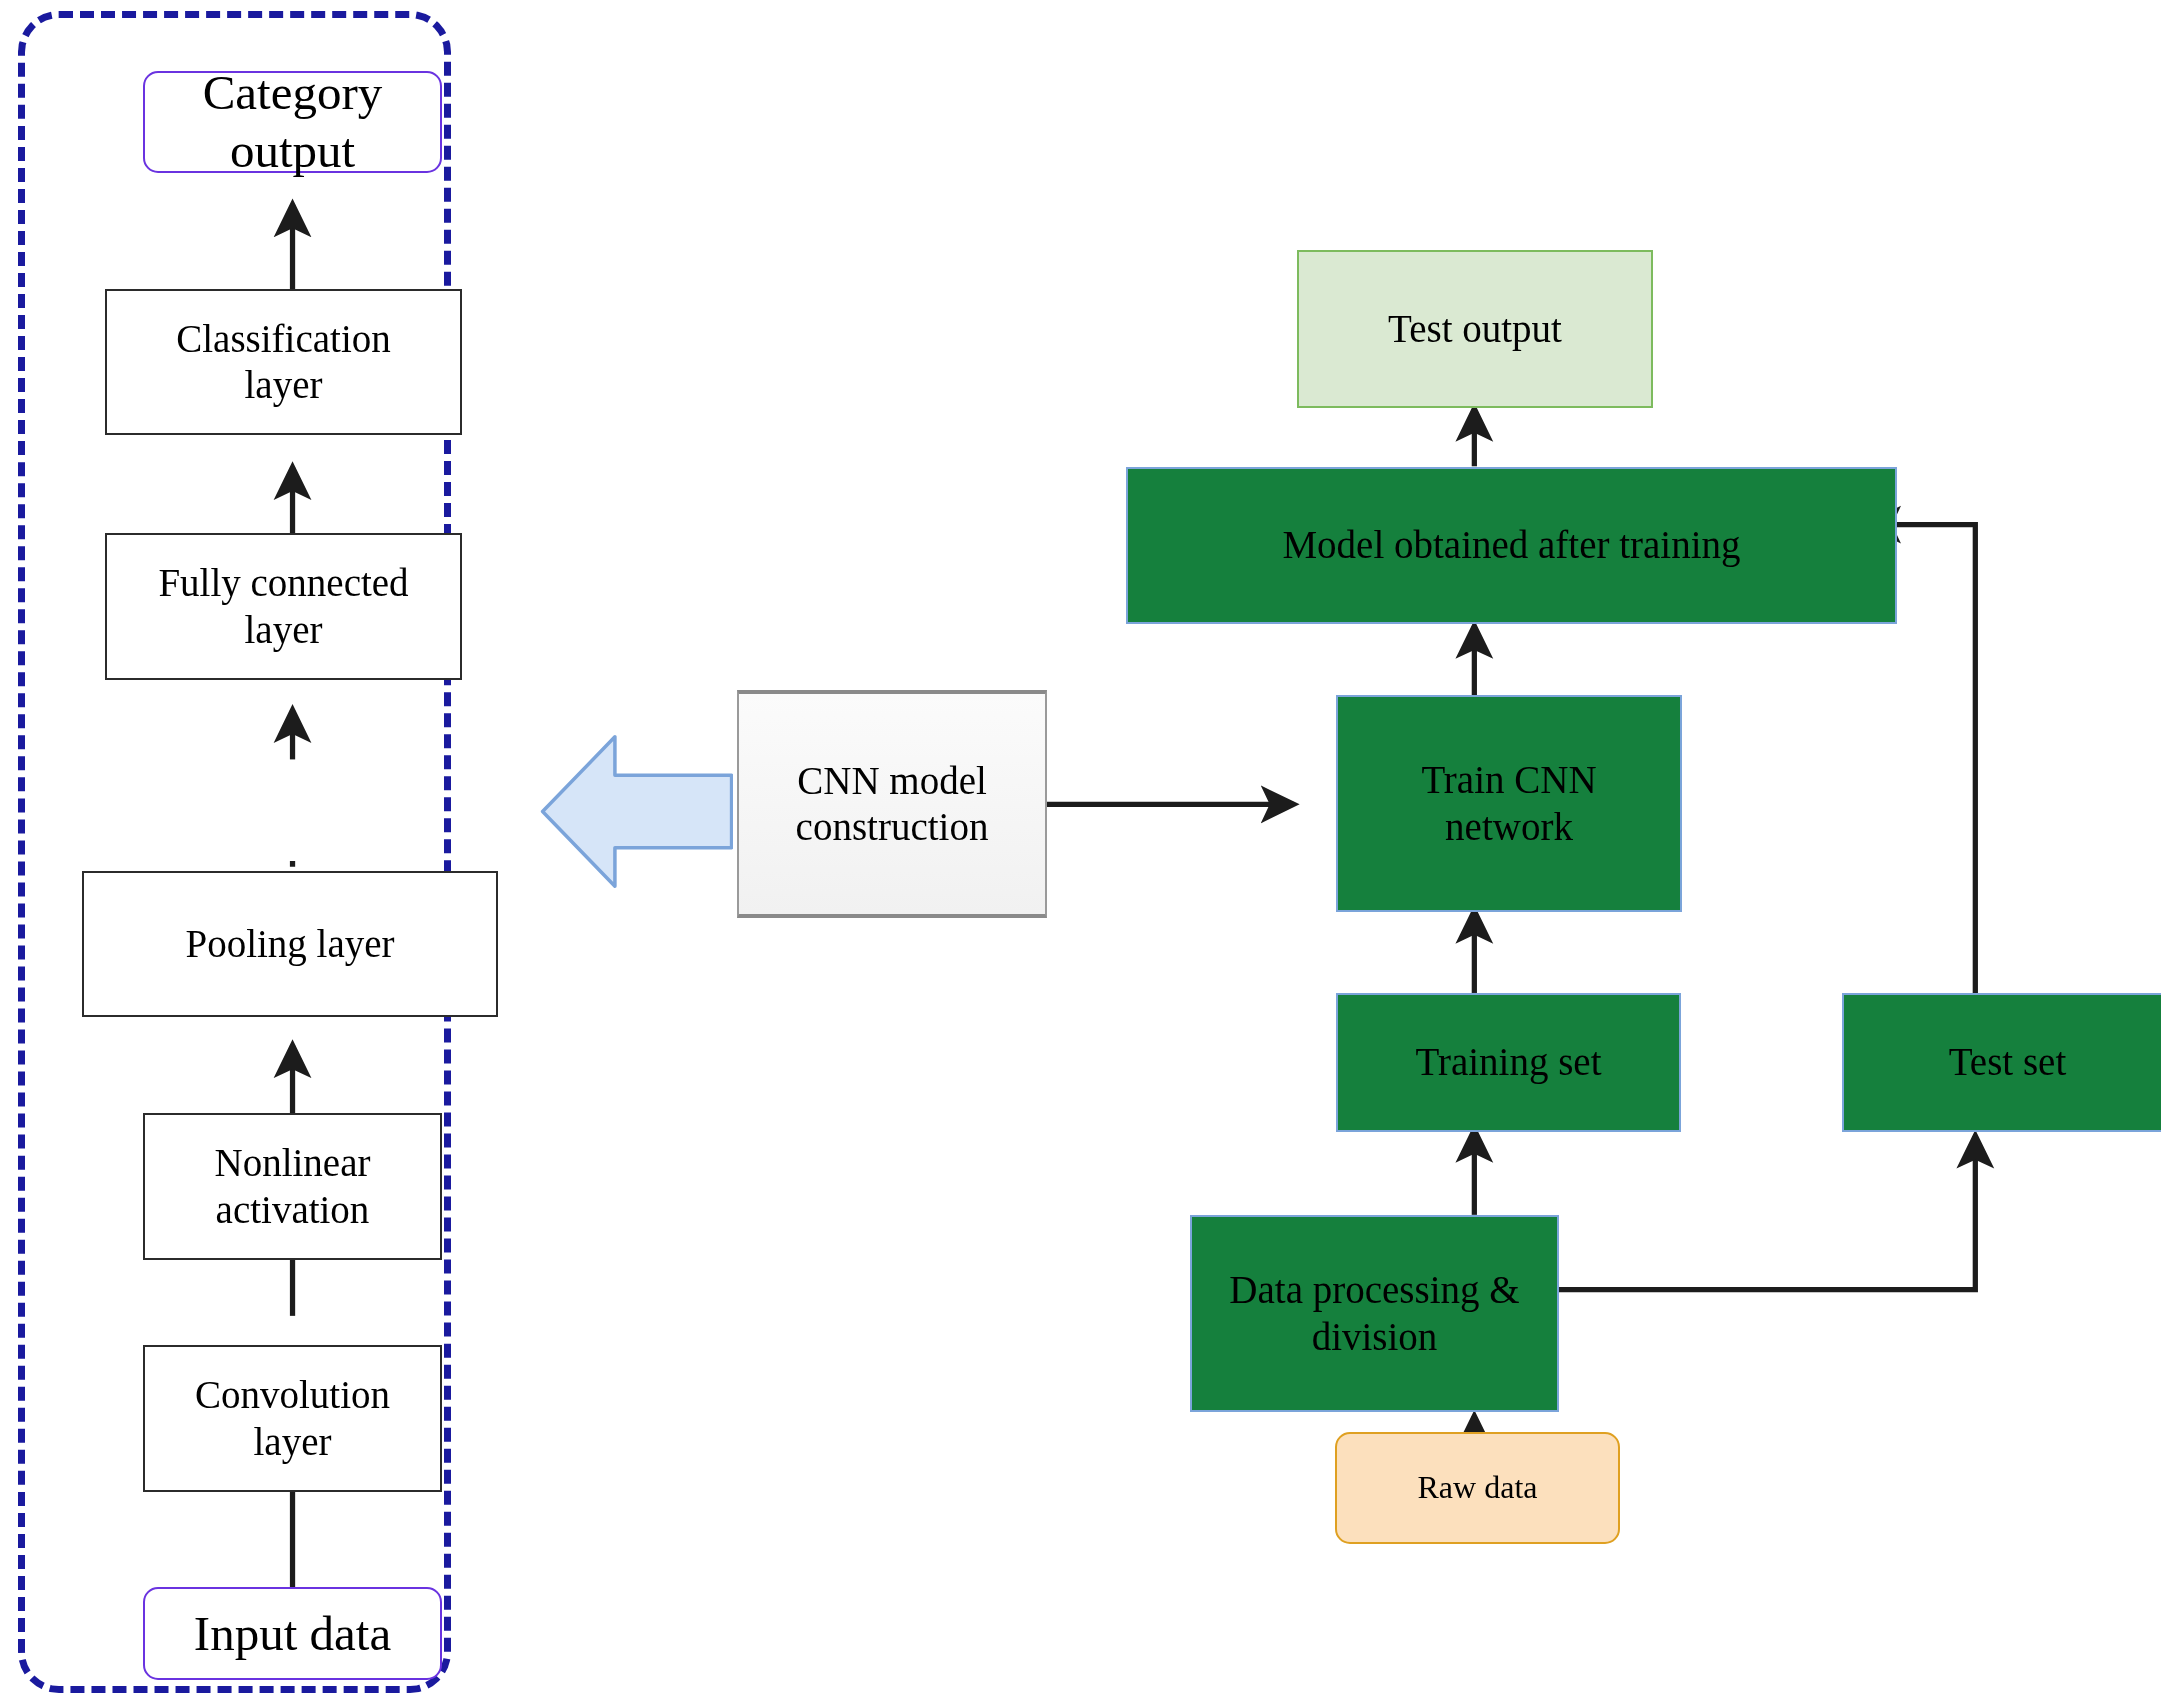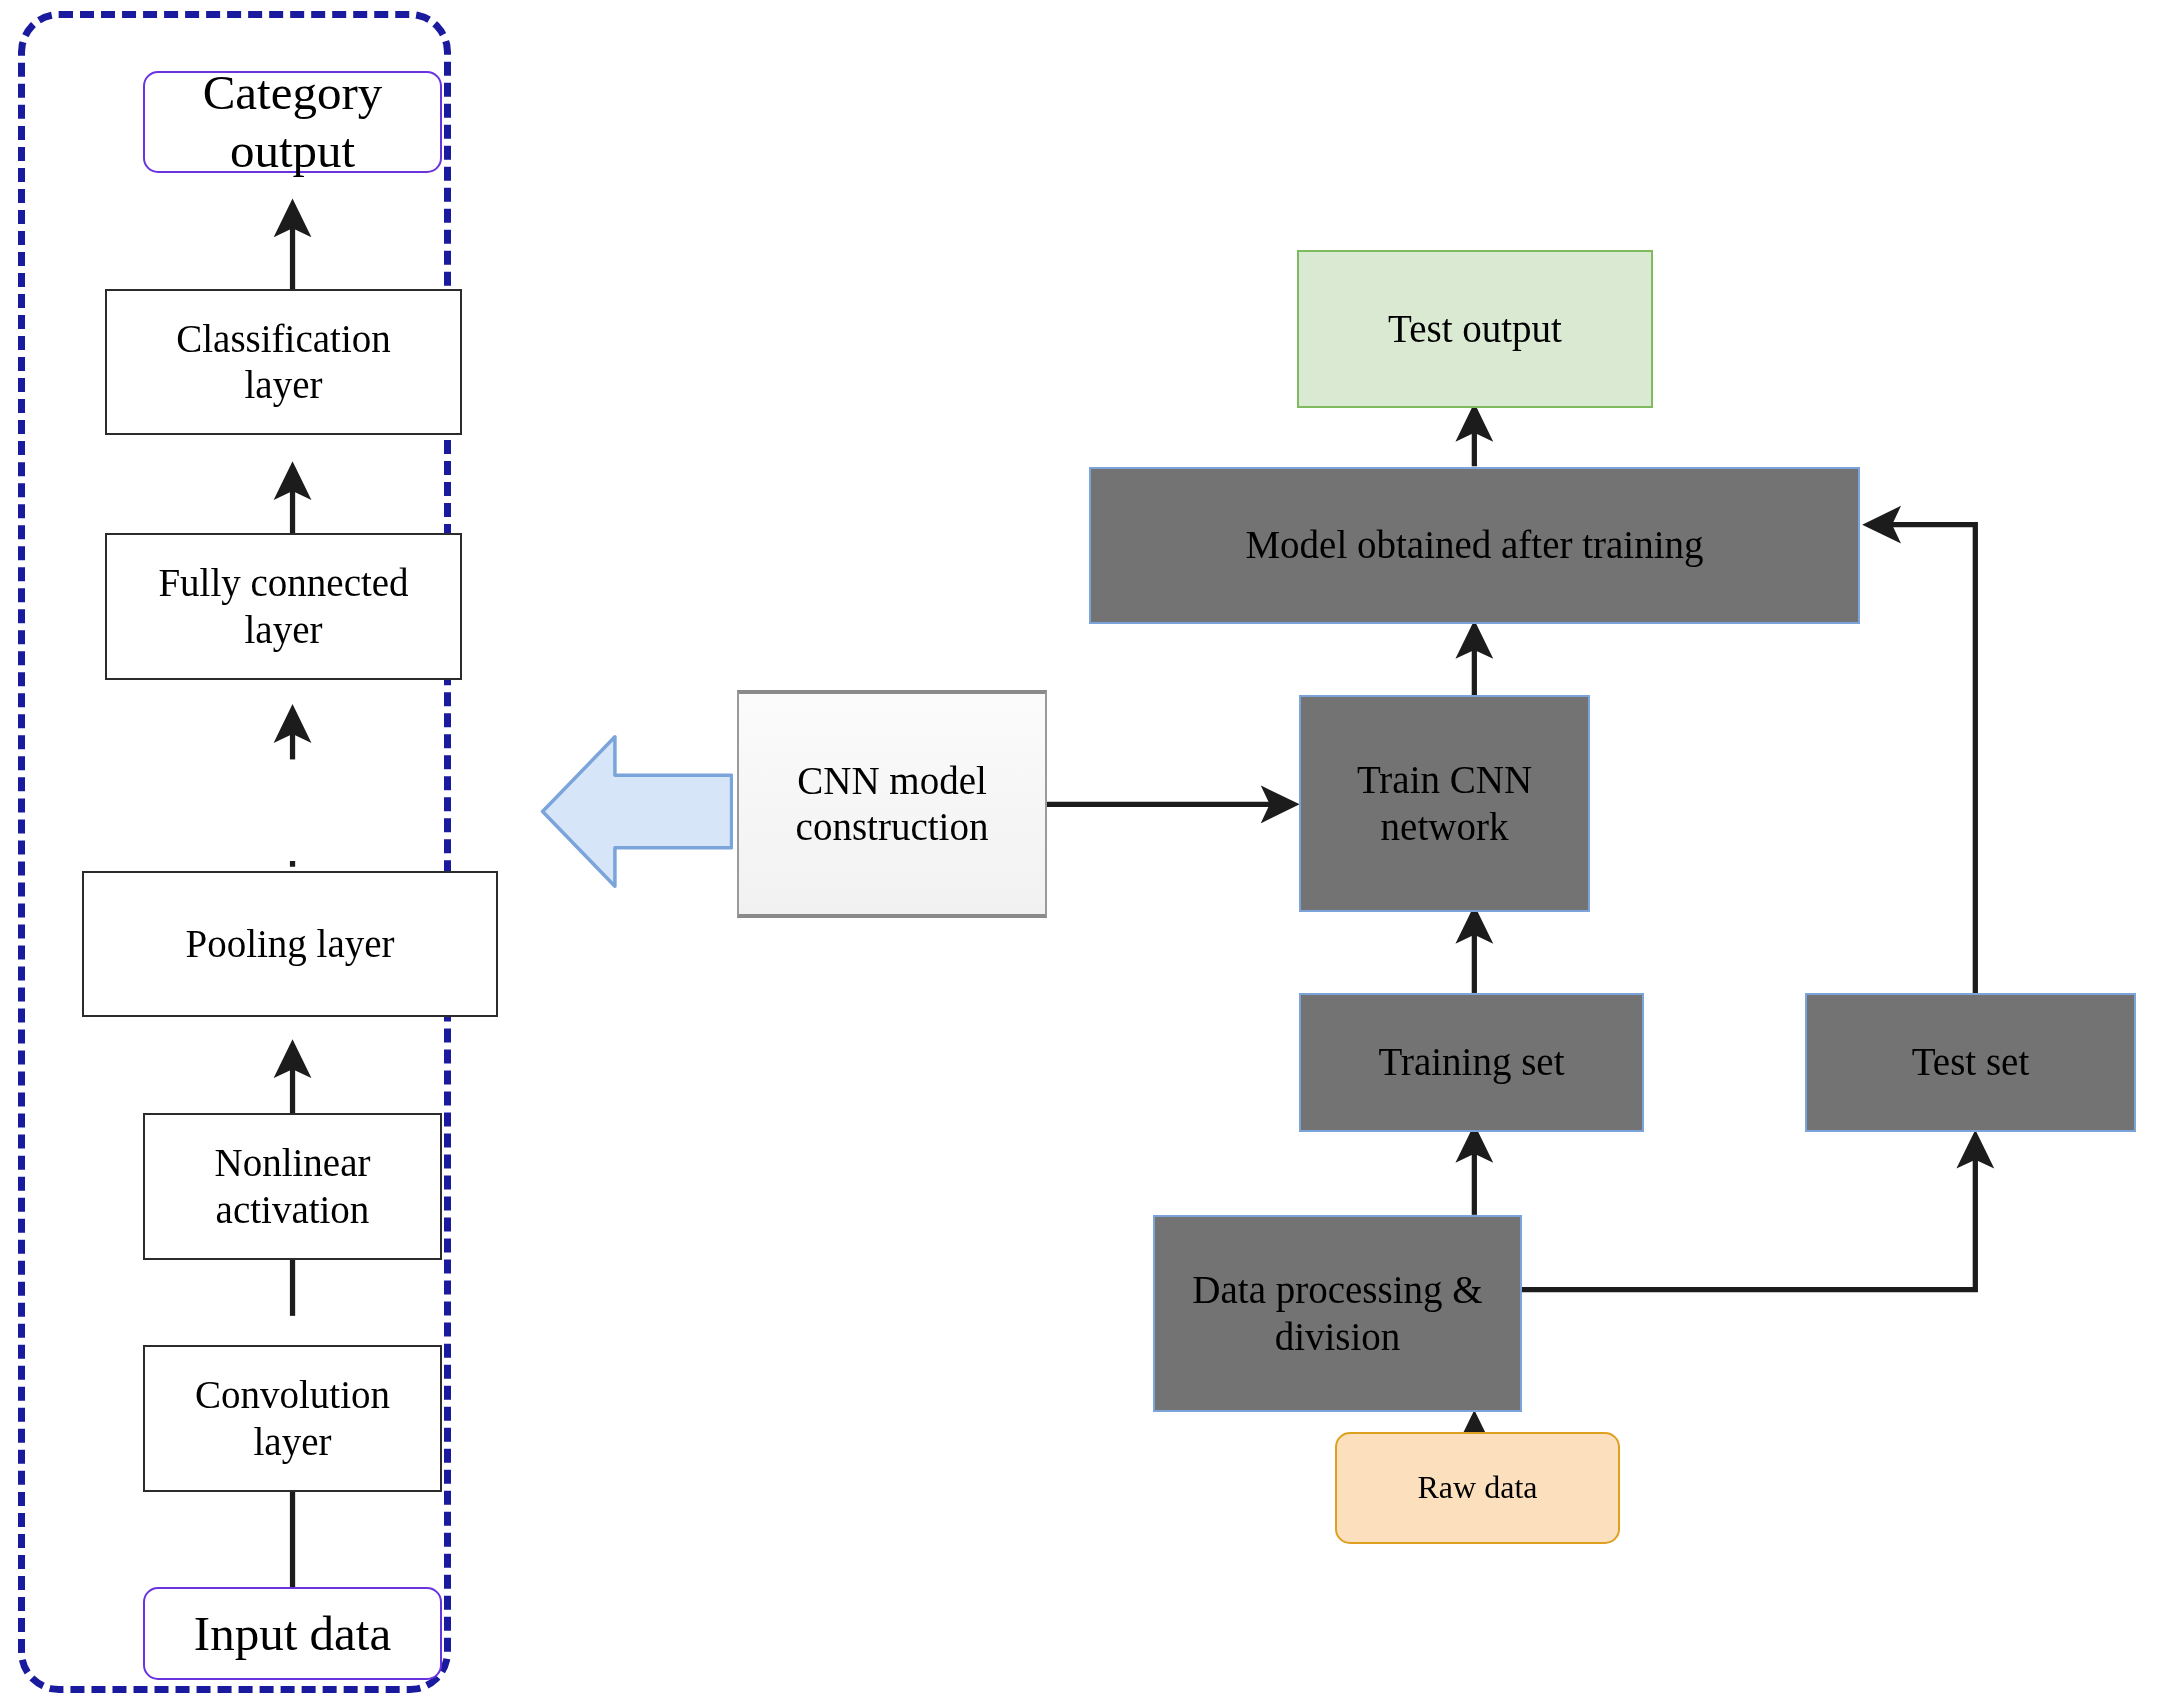--- a/index.html
+++ b/index.html
@@ -30,23 +30,24 @@
   }
   
   .purple{
     background:#ffffff;
     border:2.9px solid #6a33e0;
     border-radius:15px;
     font-size:49px;
   }
   
   .blue{
-    background:#737373;
+    background:#15803d;
     border:2.3px solid #7ba4da;
     font-size:39px;
+    margin-left:37px;
   }
   
   .green{
     background:#dae9d2;
     border:2.9px solid #7dbb5e;
     font-size:39px;
   }
   
   .orange{
     background:#fce0bd;
@@ -178,21 +179,21 @@
   </div>
 
   <div class="node green" style="left:1297px;top:250px;width:356px;height:158px;">
     <span>Test output</span>
   </div>
 
   <div class="node blue" style="left:1089px;top:467px;width:771px;height:157px;">
     <span>Model obtained after training</span>
   </div>
 
-  <div class="node blue" style="left:1299px;top:695px;width:291px;height:217px;">
+  <div class="node blue" style="left:1299px;top:695px;width:346px;height:217px;">
     <span>Train CNN
 network</span>
   </div>
 
   <div class="node blue" style="left:1299px;top:993px;width:345px;height:139px;">
     <span>Training set</span>
   </div>
 
   <div class="node blue" style="left:1805px;top:993px;width:331px;height:139px;">
     <span>Test set</span>

